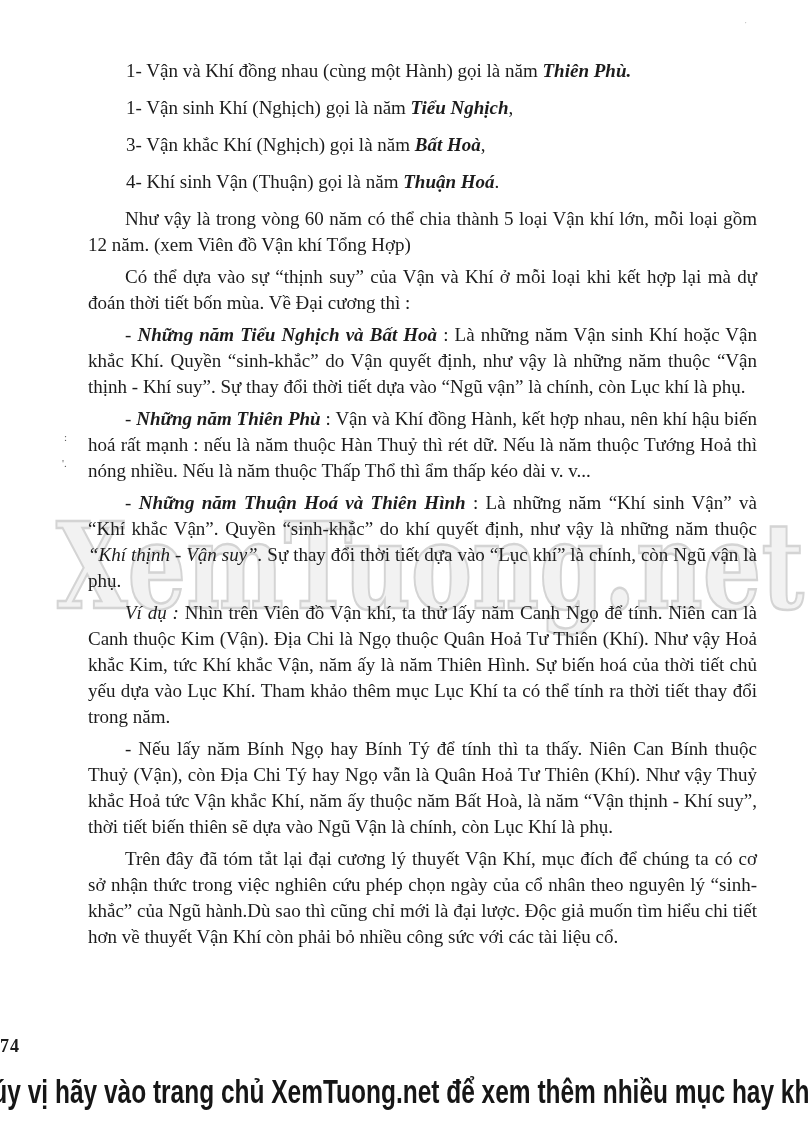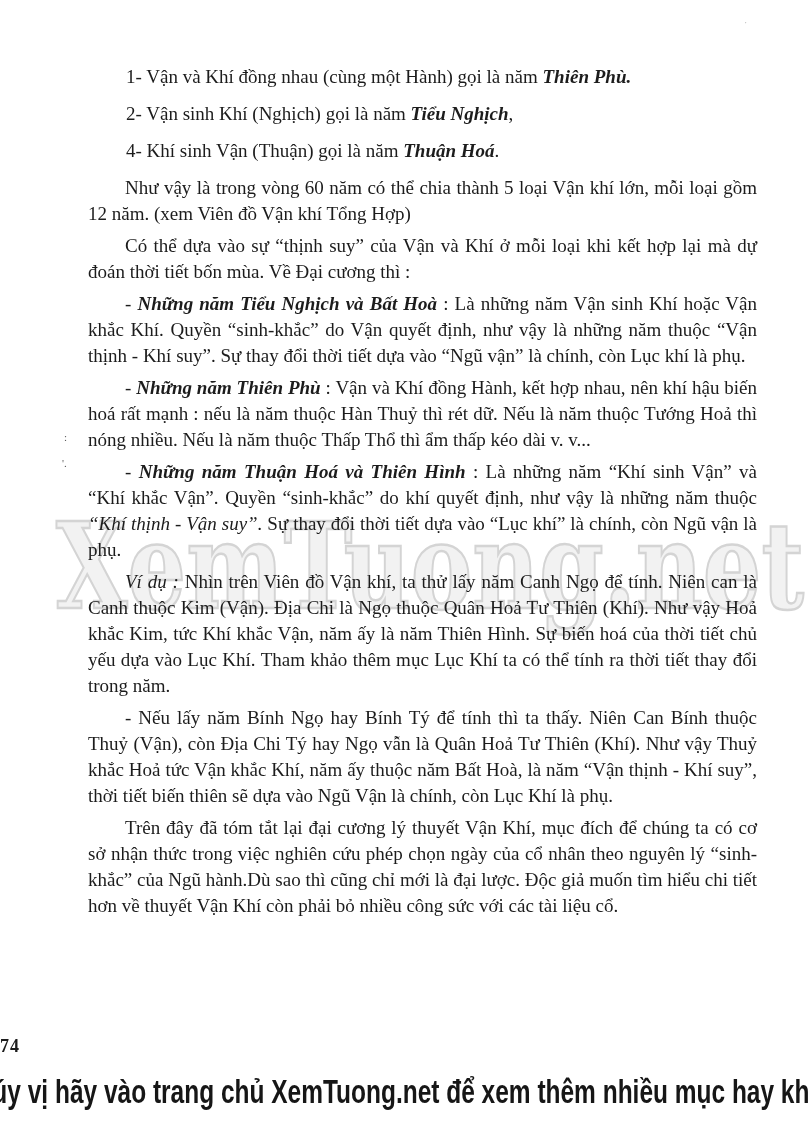--- a/index.html
+++ b/index.html
@@ -26,21 +26,21 @@
     left: 88px; top: 56px;
     width: 681px;
     z-index: 2;
     color: #1c1c1c;
     font-size: 19px;
     line-height: 26px;
     text-align: justify;
   }
   .text-column p { margin: 0; }
   p.list-item {
-    margin: 8px 0 11px 38px;
+    margin: 2px 0 11px 38px;
     text-align: left;
   }
   p.body-para {
     margin: 0 12px 6px 0;
     text-indent: 37px;
   }
   .run-bi { font-weight: bold; font-style: italic; }
   .run-i  { font-style: italic; }
 
   
@@ -88,21 +88,22 @@
 <div class="page">
 
   <div class="watermark">
     <svg width="762" height="142">
       <text x="6" y="112" font-family="DejaVu Serif, serif" font-size="120" font-weight="bold" textLength="748" lengthAdjust="spacingAndGlyphs" fill="#f2f2f2" stroke="#d2d2d2" stroke-width="2.5">XemTuong.net</text>
     </svg>
   </div>
 
   <div class="text-column" id="text-column">
       <p class="list-item"><span>1- Vận và Khí đồng nhau (cùng một Hành) gọi là năm </span><span class="run-bi">Thiên Phù.</span></p>
-      <p class="list-item"><span>2- Vận sinh Khí (Nghịch) gọi là năm </span><span class="run-bi">Tiểu Nghịch</span><span>,</span></p>
+      <p class="list-item"><span>1- Vận sinh Khí (Nghịch) gọi là năm </span><span class="run-bi">Tiểu Nghịch</span><span>,</span></p>
+      <p class="list-item"><span>3- Vận khắc Khí (Nghịch) gọi là năm </span><span class="run-bi">Bất Hoà</span><span>,</span></p>
       <p class="list-item"><span>4- Khí sinh Vận (Thuận) gọi là năm </span><span class="run-bi">Thuận Hoá</span><span>.</span></p>
       <p class="body-para"><span>Như vậy là trong vòng 60 năm có thể chia thành 5 loại Vận khí lớn, mỗi loại gồm 12 năm. (xem Viên đồ Vận khí Tổng Hợp)</span></p>
       <p class="body-para"><span>Có thể dựa vào sự “thịnh suy” của Vận và Khí ở mỗi loại khi kết hợp lại mà dự đoán thời tiết bốn mùa. Về Đại cương thì :</span></p>
       <p class="body-para"><span>- </span><span class="run-bi">Những năm Tiểu Nghịch và Bất Hoà</span><span> : Là những năm Vận sinh Khí hoặc Vận khắc Khí. Quyền “sinh-khắc” do Vận quyết định, như vậy là những năm thuộc “Vận thịnh - Khí suy”. Sự thay đổi thời tiết dựa vào “Ngũ vận” là chính, còn Lục khí là phụ.</span></p>
       <p class="body-para"><span>- </span><span class="run-bi">Những năm Thiên Phù</span><span> : Vận và Khí đồng Hành, kết hợp nhau, nên khí hậu biến hoá rất mạnh : nếu là năm thuộc Hàn Thuỷ thì rét dữ. Nếu là năm thuộc Tướng Hoả thì nóng nhiều. Nếu là năm thuộc Thấp Thổ thì ẩm thấp kéo dài v. v...</span></p>
       <p class="body-para"><span>- </span><span class="run-bi">Những năm Thuận Hoá và Thiên Hình</span><span> : Là những năm “Khí sinh Vận” và “Khí khắc Vận”. Quyền “sinh-khắc” do khí quyết định, như vậy là những năm thuộc </span><span class="run-i">“Khí thịnh - Vận suy”.</span><span> Sự thay đổi thời tiết dựa vào “Lục khí” là chính, còn Ngũ vận là phụ.</span></p>
       <p class="body-para"><span class="run-i">Ví dụ :</span><span> Nhìn trên Viên đồ Vận khí, ta thử lấy năm Canh Ngọ để tính. Niên can là Canh thuộc Kim (Vận). Địa Chi là Ngọ thuộc Quân Hoả Tư Thiên (Khí). Như vậy Hoả khắc Kim, tức Khí khắc Vận, năm ấy là năm Thiên Hình. Sự biến hoá của thời tiết chủ yếu dựa vào Lục Khí. Tham khảo thêm mục Lục Khí ta có thể tính ra thời tiết thay đổi trong năm.</span></p>
       <p class="body-para"><span>- Nếu lấy năm Bính Ngọ hay Bính Tý để tính thì ta thấy. Niên Can Bính thuộc Thuỷ (Vận), còn Địa Chi Tý hay Ngọ vẫn là Quân Hoả Tư Thiên (Khí). Như vậy Thuỷ khắc Hoả tức Vận khắc Khí, năm ấy thuộc năm Bất Hoà, là năm “Vận thịnh - Khí suy”, thời tiết biến thiên sẽ dựa vào Ngũ Vận là chính, còn Lục Khí là phụ.</span></p>
       <p class="body-para"><span>Trên đây đã tóm tắt lại đại cương lý thuyết Vận Khí, mục đích để chúng ta có cơ sở nhận thức trong việc nghiên cứu phép chọn ngày của cổ nhân theo nguyên lý “sinh-khắc” của Ngũ hành.Dù sao thì cũng chỉ mới là đại lược. Độc giả muốn tìm hiểu chi tiết hơn về thuyết Vận Khí còn phải bỏ nhiều công sức với các tài liệu cổ.</span></p>
     </div>

